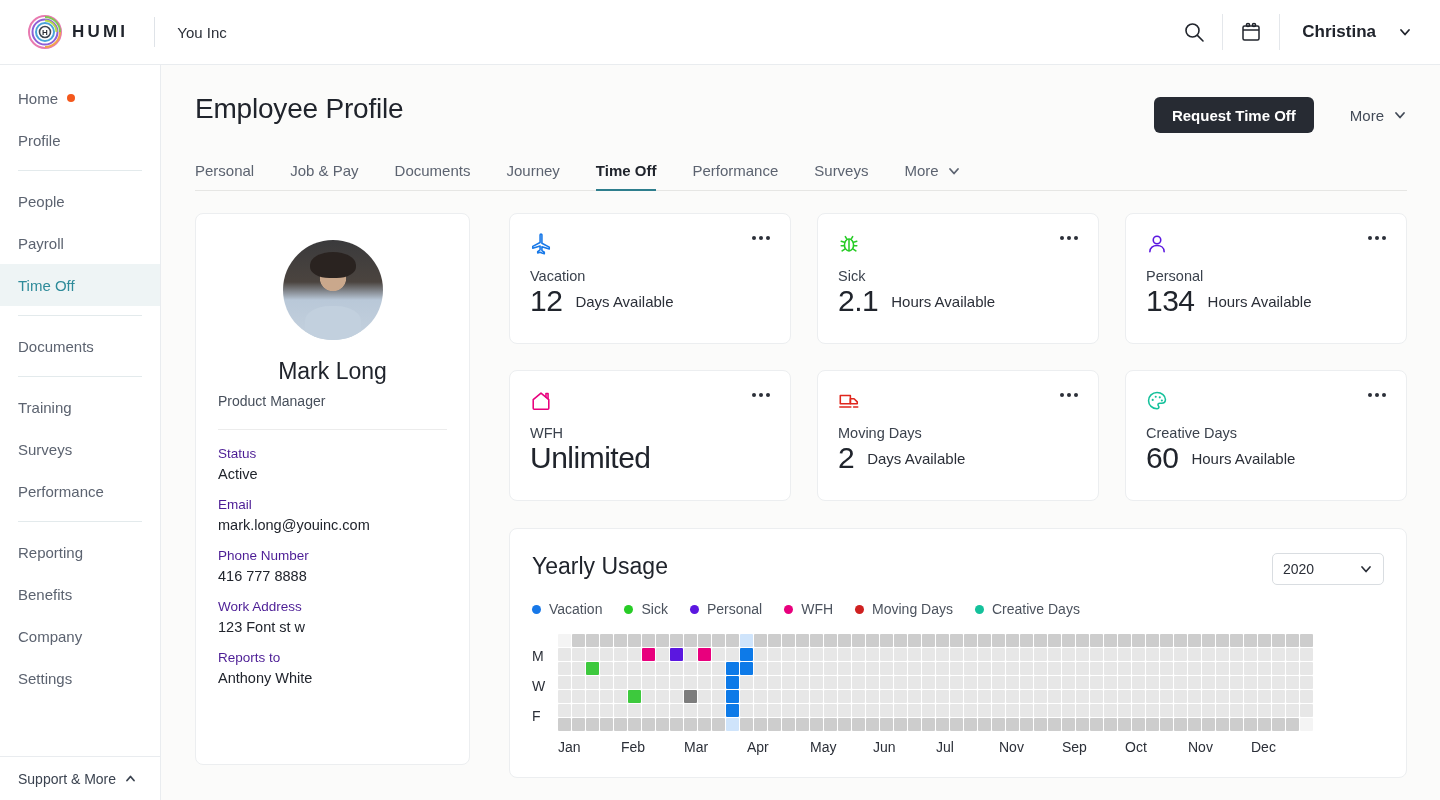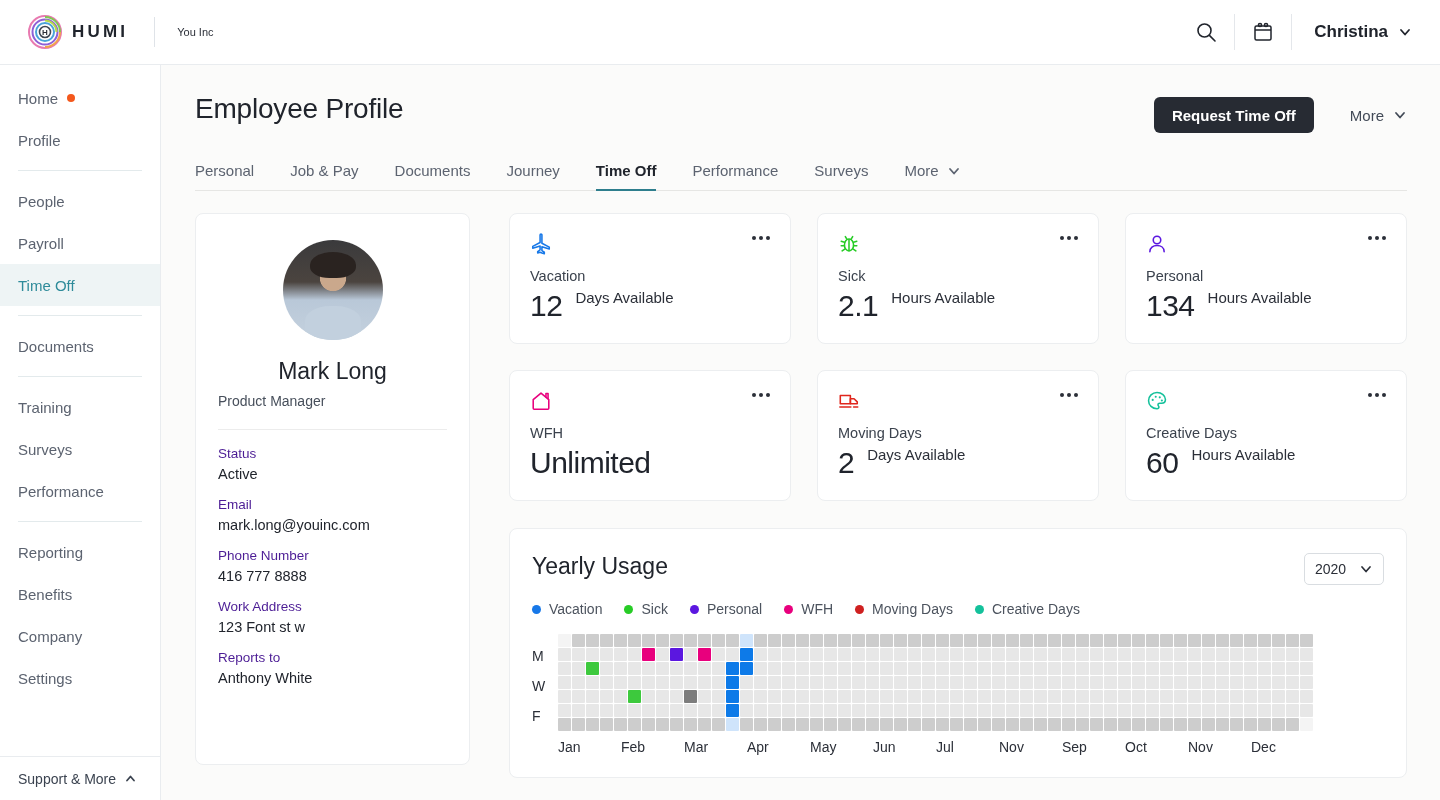--- a/index.html
+++ b/index.html
@@ -20,32 +20,32 @@
   }
   .brand { display: flex; align-items: center; margin-left: 28px; }
   .logo-mark { width: 34px; height: 34px; position: relative; }
   .logo-word {
     margin-left: 10px; font-size: 17px; font-weight: 700;
     letter-spacing: 3.2px; color: #20242c;
   }
   .brand-divider {
     width: 1px; height: 30px; background: #dfe3e8; margin: 0 22px 0 26px;
   }
-  .company-name { font-size: 11px; color: #2b2f38; }
+  .company-name { font-size: 15px; color: #2b2f38; }
   .topbar-right {
     margin-left: auto; display: flex; align-items: center; gap: 0;
     margin-right: 28px;
   }
   .tb-icon-btn {
     width: 56px; height: 64px; display: flex; align-items: center;
     justify-content: center; cursor: pointer;
   }
   .tb-divider { width: 1px; height: 36px; background: #e4e7eb; }
   .user-menu {
-    display: flex; align-items: center; gap: 10px; cursor: pointer;
+    display: flex; align-items: center; gap: 22px; cursor: pointer;
     margin-left: 22px;
   }
   .user-name { font-size: 17px; font-weight: 700; color: #20242c; }
 
   
   .sidebar {
     position: absolute; top: 65px; left: 0; width: 161px; height: 735px;
     background: #ffffff; border-right: 1px solid #e9ecef;
   }
   .nav-item {
@@ -154,34 +154,34 @@
   .bal-icon { width: 22px; height: 22px; }
   .dots-btn {
     position: absolute; top: 18px; right: 16px; display: flex; gap: 3px;
     cursor: pointer; padding: 4px;
   }
   .dots-btn i {
     width: 4px; height: 4px; border-radius: 50%; background: #2b2f38;
     display: block;
   }
   .bal-name { font-size: 14.5px; color: #3b424d; margin-top: 13px; }
-  .bal-row { display: flex; align-items: flex-start; gap: 13px; margin-top: 5px; }
+  .bal-row { display: flex; align-items: center; gap: 13px; }
   .bal-num { font-size: 30px; font-weight: 300; color: #20242c; letter-spacing: -0.5px; }
   .bal-unit { font-size: 15px; color: #2b2f38; }
 
   
   .usage-card {
     background: #ffffff; border: 1px solid #eceef0; border-radius: 8px;
     margin-top: 27px; padding: 24px 22px 0 22px; height: 250px;
     position: relative; overflow: hidden;
   }
   .usage-title { font-size: 23px; color: #20242c; }
   .year-select {
     position: absolute; right: 22px; top: 24px;
-    width: 80px; height: 32px; border: 1px solid #d9dde1; border-radius: 5px;
+    width: 112px; height: 32px; border: 1px solid #d9dde1; border-radius: 5px;
     display: flex; align-items: center; padding: 0 10px;
     font-size: 14px; color: #2b2f38; cursor: pointer; background: #fff;
   }
   .year-select .chev { margin-left: auto; }
   .legend { display: flex; align-items: center; gap: 22px; margin-top: 21px; }
   .legend-item { display: flex; align-items: center; gap: 8px; }
   .legend-dot { width: 9px; height: 9px; border-radius: 50%; }
   .legend-label { font-size: 14px; color: #4c535e; }
 
   .heat-wrap { margin-top: 17px; display: flex; }

